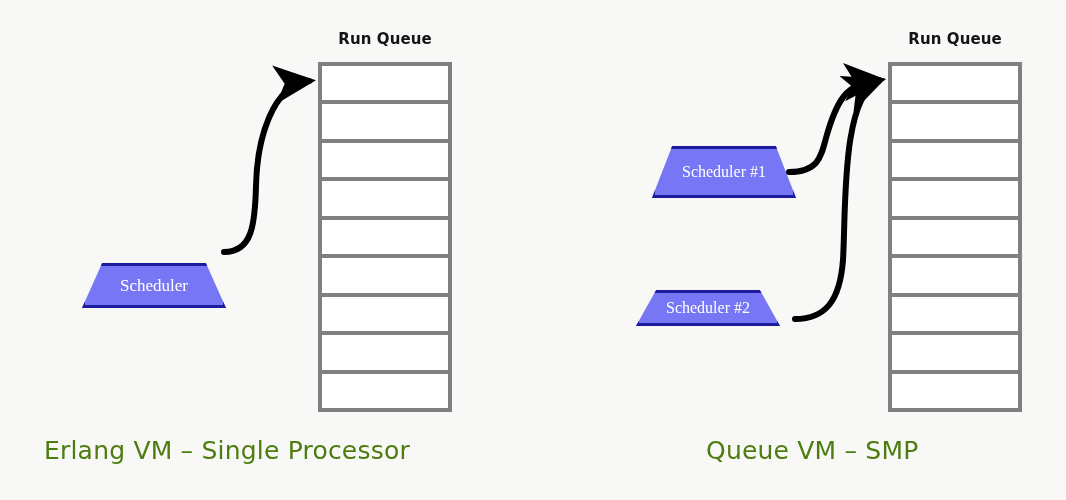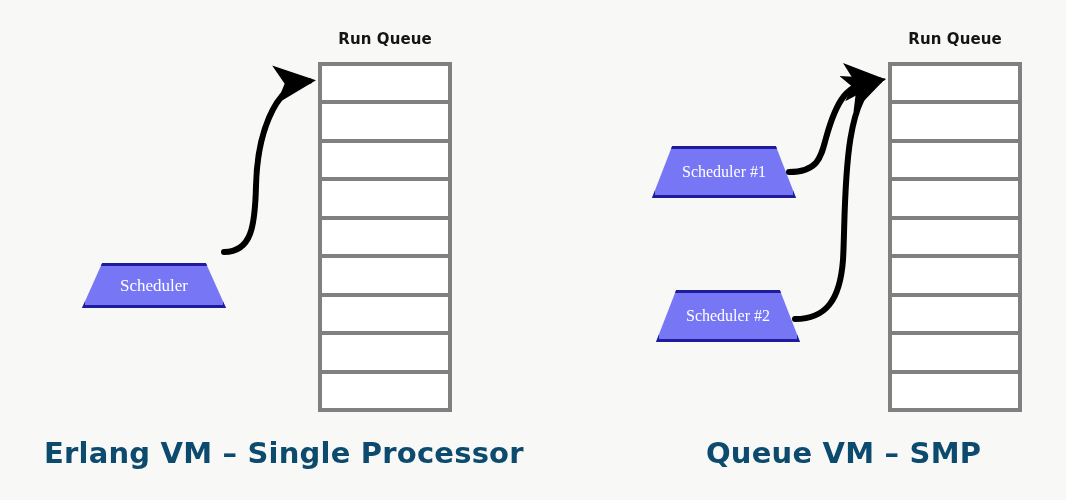--- a/index.html
+++ b/index.html
@@ -72,23 +72,23 @@
   }
   .sched-label {
     display: block;
     pointer-events: none;
   }
 
   
   .caption {
     position: absolute;
     font-family: "DejaVu Sans", sans-serif;
-    font-size: 29px;
-    font-weight: 700;
-    color: #0c4a6e;
+    font-size: 25px;
+    font-weight: 400;
+    color: #4d7c0f;
     white-space: nowrap;
     letter-spacing: 0.2px;
   }
 
   
   .arrows {
     position: absolute;
     left: 0;
     top: 0;
     width: 1066px;
@@ -132,21 +132,21 @@
     <div class="queue-cell"></div>
     <div class="queue-cell"></div>
     <div class="queue-cell"></div>
     <div class="queue-cell"></div>
   </div>
 
   <div class="scheduler" style="left:652px; top:146px; width:144px; height:52px; font-size:16px;">
     <span class="sched-label">Scheduler #1</span>
   </div>
 
-  <div class="scheduler" style="left:656px; top:290px; width:144px; height:52px; font-size:16px;">
+  <div class="scheduler" style="left:636px; top:290px; width:144px; height:36px; font-size:16px;">
     <span class="sched-label">Scheduler #2</span>
   </div>
 
   <div class="caption" style="left:706px; top:436px;">Queue VM – SMP</div>
 
   <svg class="arrows" viewBox="0 0 1066 500">
     <defs>
       <marker id="ah" viewBox="0 0 12 12" refX="10" refY="6" markerWidth="7" markerHeight="7" orient="auto-start-reverse">
         <path d="M 0 0.5 L 12 6 L 0 11.5 L 3 6 Z" fill="#000000"></path>
       </marker>

